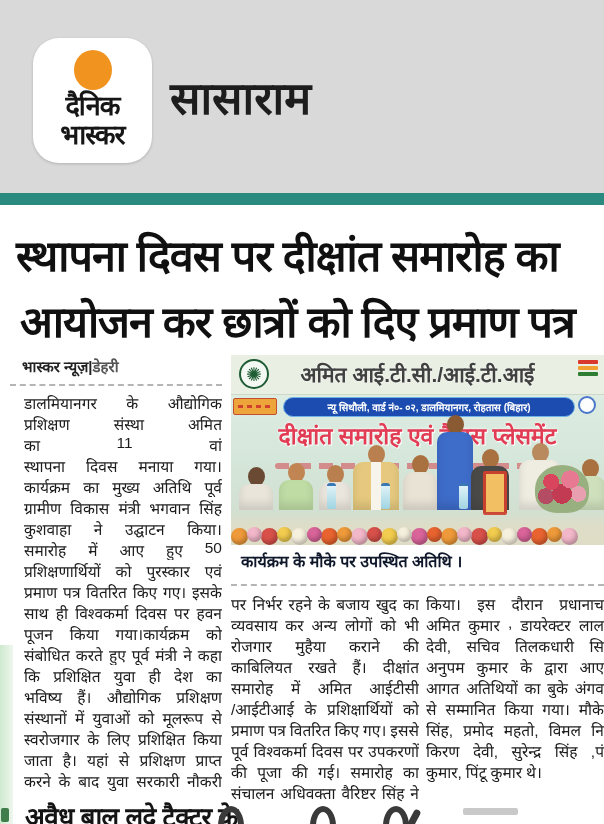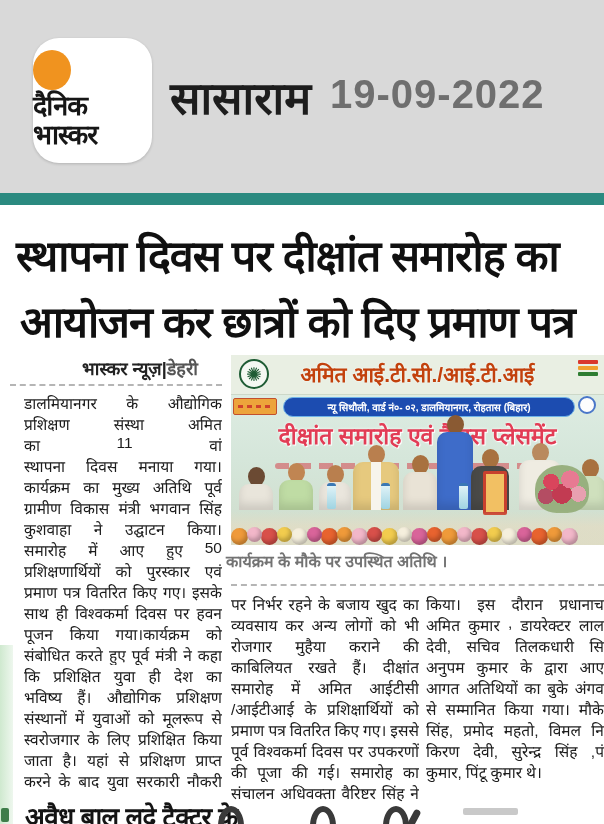--- a/index.html
+++ b/index.html
@@ -4,56 +4,56 @@
 <style>
   html,body{margin:0;padding:0;background:#fff;}
   *{box-sizing:border-box;font-family:"Liberation Sans","DejaVu Sans",sans-serif;}
   .screen{position:relative;width:604px;height:824px;overflow:hidden;background:#fff;}
 
   
   .app-header{position:absolute;left:0;top:0;width:604px;height:193px;background:#d9d9d9;
     display:flex;align-items:center;}
   .logo{position:absolute;left:33px;top:38px;width:119px;height:125px;background:#fff;
     border-radius:26px;box-shadow:0 1px 3px rgba(0,0,0,.18);display:flex;flex-direction:column;
-    align-items:flex-start;justify-content:flex-start;padding-top:12px;}
+    align-items:center;justify-content:flex-start;padding-top:12px;}
   .logo-sun{width:38px;height:40px;border-radius:50%;background:#f0931f;margin-bottom:2px;}
   .logo-t{font-weight:bold;color:#161616;font-size:27px;line-height:29px;letter-spacing:-1px;}
   .edition{position:absolute;left:170px;top:66px;font-size:45px;font-weight:bold;color:#1d1d1d;}
   .date{position:absolute;left:330px;top:72px;font-size:40px;font-weight:bold;color:#6f6f6f;letter-spacing:1px;}
 
   .teal-bar{position:absolute;left:0;top:193px;width:604px;height:12px;background:#2b8a80;}
 
   
   .headline{position:absolute;left:12px;white-space:nowrap;font-size:43px;line-height:56px;
     font-weight:bold;color:#101010;letter-spacing:-1px;}
   .headline.l1{top:224px;}
   .headline.l2{top:286px;}
 
-  .byline{position:absolute;left:40px;top:356px;width:200px;text-align:center;
-    font-size:18px;font-weight:bold;color:#222;}
+  .byline{position:absolute;left:22px;top:356px;width:200px;text-align:left;
+    font-size:15px;font-weight:bold;color:#222;}
   .byline .place{color:#555;font-weight:bold;}
   .rule{position:absolute;border-top:2px dashed #b5b5b5;}
   .byline-rule{left:10px;top:384px;width:212px;}
   .caption-rule{left:231px;top:584px;width:373px;}
 
   .col{position:absolute;font-size:15.5px;color:#1c1c1c;}
   .col-left{left:24px;top:392px;width:198px;}
   .col-mid{left:231px;top:593px;width:188px;}
   .col-right{left:426px;top:593px;width:178px;}
   .tline{display:flex;justify-content:space-between;height:21px;overflow:hidden;white-space:nowrap;}
   .tline span{display:inline-block;}
   .tline.ragged{justify-content:flex-start;gap:4px;}
 
   
   .photo{position:absolute;left:231px;top:355px;width:373px;height:190px;overflow:hidden;
     background:linear-gradient(180deg,#e3f0e7 0%,#d5e6da 55%,#cfdccb 100%);}
   .strip1{position:absolute;left:0;top:0;width:100%;height:40px;background:#e9efe3;
     border-bottom:1px solid #cdd8c8;}
   .banner-title{position:absolute;left:0;top:5px;width:100%;text-align:center;font-size:21px;
-    font-weight:bold;color:#c2410c;text-shadow:0 0 2px #fff;white-space:nowrap;}
+    font-weight:bold;color:#404040;text-shadow:0 0 2px #fff;white-space:nowrap;}
   .inst-logo{position:absolute;left:8px;top:4px;width:30px;height:30px;border-radius:50%;
     background:#f4f8f2;border:2px solid #1e5c34;color:#1e5c34;font-size:19px;line-height:27px;
     text-align:center;}
   .iti-logo{position:absolute;right:6px;top:5px;width:20px;display:flex;flex-direction:column;gap:2px;}
   .iti-logo b{height:4px;border-radius:1px;}
   .iti-r{background:#d9382e;}.iti-o{background:#f0a02e;}.iti-g{background:#2e7d32;}
   .addr-pill{position:absolute;left:52px;top:42px;width:292px;height:20px;background:#1c4cb0;
     border:1px solid #6fb3e8;border-radius:10px;color:#fff;font-size:10px;font-weight:bold;
     display:flex;align-items:center;justify-content:center;white-space:nowrap;overflow:hidden;}
   .side-label{position:absolute;left:2px;top:43px;width:44px;height:17px;background:#eda43b;
@@ -83,21 +83,21 @@
       radial-gradient(circle at 65% 30%,#e77a92 0 9px,transparent 9px),
       radial-gradient(circle at 50% 60%,#c23b52 0 10px,transparent 10px),
       radial-gradient(circle at 80% 60%,#e8a0b0 0 8px,transparent 8px),
       radial-gradient(circle at 20% 65%,#b44d63 0 8px,transparent 8px),#98b07f;}
   .flowers{position:absolute;left:0;right:0;bottom:0;height:34px;display:flex;align-items:flex-end;
     z-index:5;background:linear-gradient(180deg,transparent 0,rgba(240,220,190,.45) 45%);}
   .flowers i{display:block;width:17px;height:17px;border-radius:50%;margin-right:-1px;
     box-shadow:inset -2px -3px 4px rgba(0,0,0,.25);}
   .flowers i:nth-child(even){width:15px;height:15px;transform:translateY(-3px);}
 
-  .caption{position:absolute;left:226px;top:550px;font-size:16px;font-weight:bold;color:#737373;
+  .caption{position:absolute;left:241px;top:550px;font-size:16px;font-weight:bold;color:#0f172a;
     white-space:nowrap;}
 
   .next-headline{position:absolute;left:25px;top:798px;font-size:26px;font-weight:bold;
     color:#141414;letter-spacing:-0.5px;white-space:nowrap;}
 
   
   .partial-o{position:absolute;top:806px;width:26px;height:40px;border:6px solid #3a3a3a;
     border-radius:50%;}
   .po1{left:218px;}.po2{left:310px;}.po3{left:383px;}
   .partial-slash{position:absolute;left:407px;top:808px;width:7px;height:34px;background:#3a3a3a;
@@ -114,21 +114,20 @@
 
 <div class="screen">
 
   <header class="app-header">
     <div class="logo">
       <span class="logo-sun"></span>
       <span class="logo-t">दैनिक</span>
       <span class="logo-t">भास्कर</span>
     </div>
     <div class="edition">सासाराम</div>
-    <div class="date">19-09-2022</div>
   </header>
 
   <div class="teal-bar"></div>
 
   <h1 class="headline l1" style="margin:4px;">स्थापना दिवस पर दीक्षांत समारोह का</h1>
   <h1 class="headline l2" style="margin:8px;">आयोजन कर छात्रों को दिए प्रमाण पत्र</h1>
 
   <div class="byline">
     <span>भास्कर न्यूज़|</span><span class="place">डेहरी</span>
   </div>

